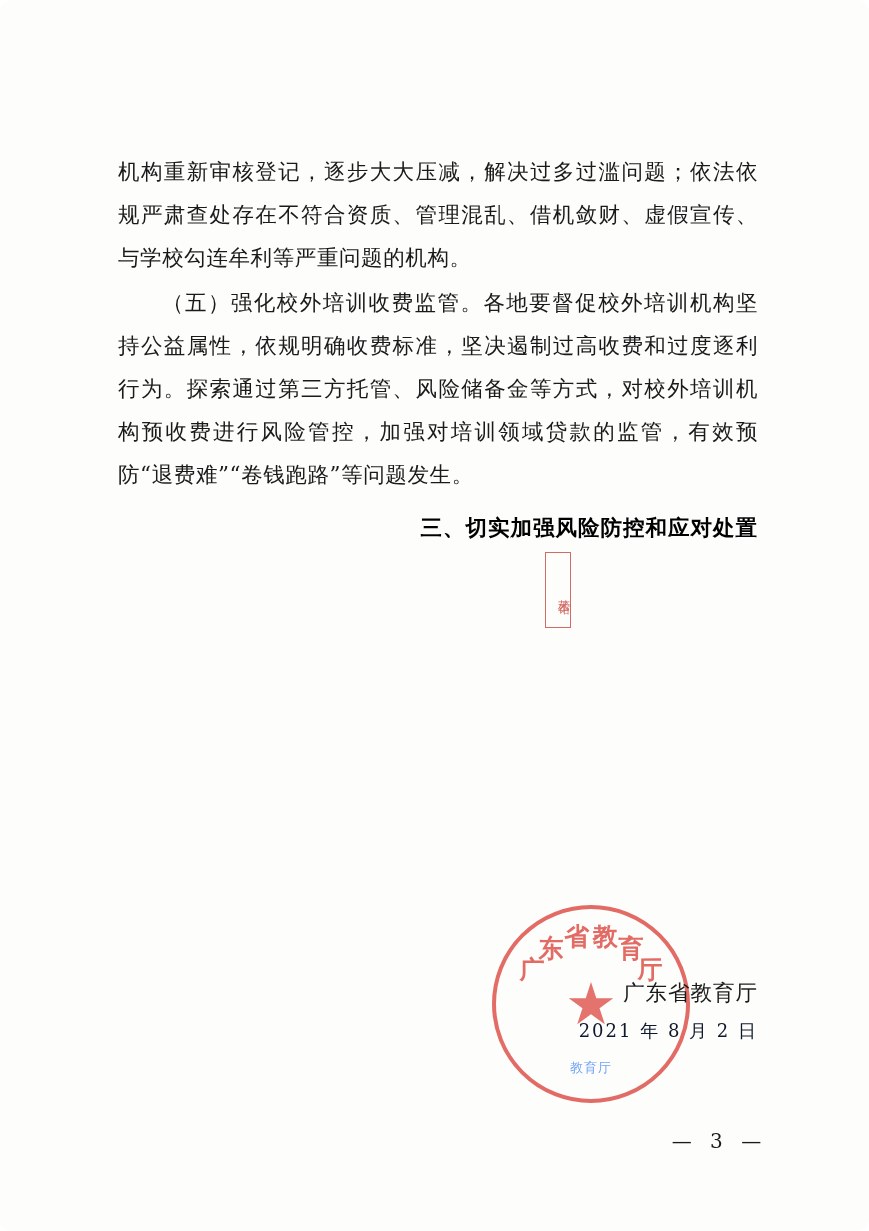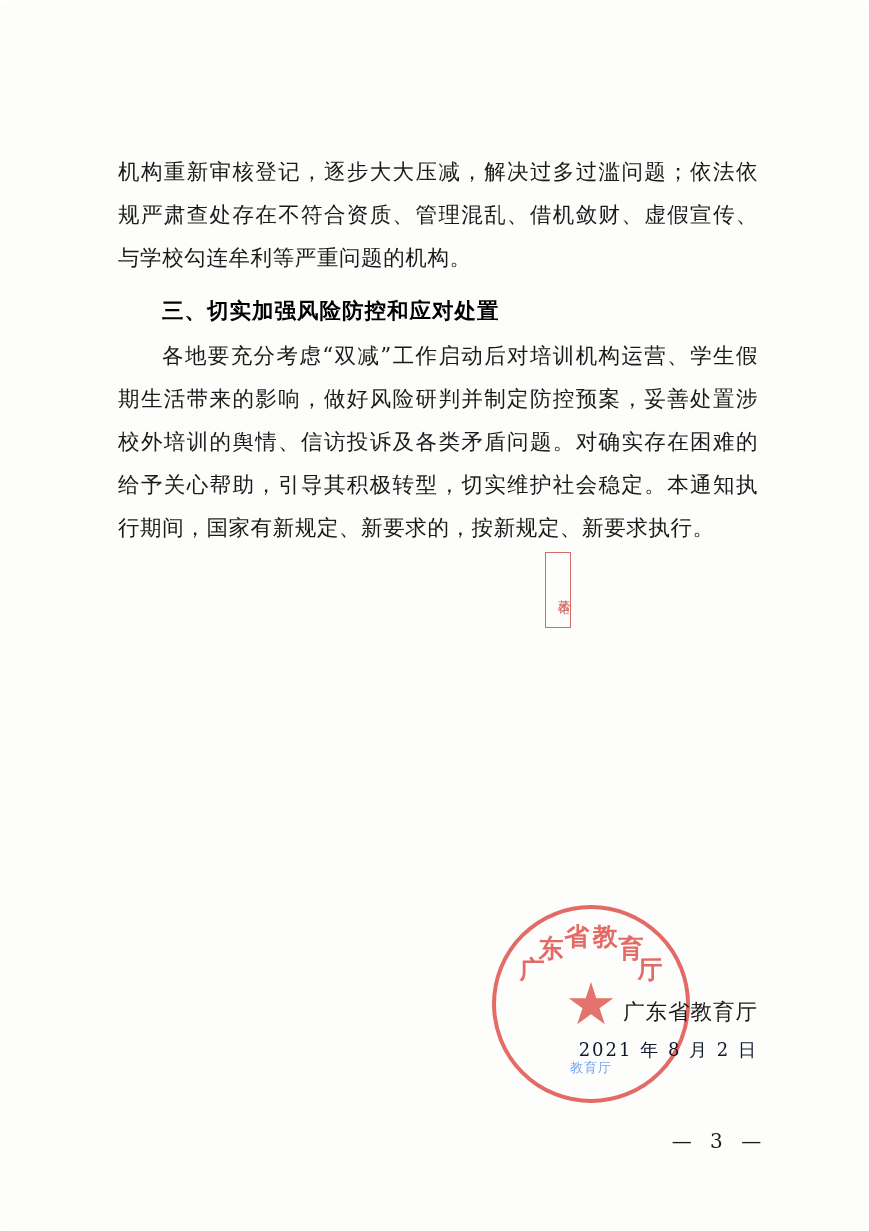--- a/index.html
+++ b/index.html
@@ -40,29 +40,29 @@
     text-indent: 44px;
   }
   h2.section-heading {
     margin: 10px 0 2px 0;
     font-size: 21.5px;
     line-height: 43px;
     font-weight: bold;
     text-indent: 44px;
     letter-spacing: 1px;
     color: #000000;
+    text-align: right;
   }
   .sign-block {
     position: absolute;
     left: 118px;
     top: 975px;
     width: 640px;
     text-align: right;
     padding-right: 58px;
-    margin-top: 19px;
   }
   .sign-org {
     font-size: 21.5px;
     line-height: 36px;
     letter-spacing: 1px;
     color: #1a1a1a;
   }
   .sign-date {
     font-size: 18px;
     line-height: 40px;
@@ -163,22 +163,22 @@
     margin-left: 430px;
   }
 </style>
 </head>
 <body>
 
 <div class="page">
 
   <div class="content">
     <p class="body-text">机构重新审核登记，逐步大大压减，解决过多过滥问题；依法依规严肃查处存在不符合资质、管理混乱、借机敛财、虚假宣传、与学校勾连牟利等严重问题的机构。</p>
+    <p class="body-text indent">（五）强化校外培训收费监管。各地要督促校外培训机构坚持公益属性，依规明确收费标准，坚决遏制过高收费和过度逐利行为。探索通过第三方托管、风险储备金等方式，对校外培训机构预收费进行风险管控，加强对培训领域贷款的监管，有效预防“退费难”“卷钱跑路”等问题发生。</p>
     <h2 class="section-heading">三、切实加强风险防控和应对处置</h2>
-    <p class="body-text indent">各地要充分考虑“双减”工作启动后对培训机构运营、学生假期生活带来的影响，做好风险研判并制定防控预案，妥善处置涉校外培训的舆情、信访投诉及各类矛盾问题。对确实存在困难的给予关心帮助，引导其积极转型，切实维护社会稳定。本通知执行期间，国家有新规定、新要求的，按新规定、新要求执行。</p>
   </div>
 
   <div class="side-stamp">艺术馆</div>
 
   <div class="seal">
     <div class="seal-inner">
       <div class="seal-star">★</div>
       <div class="seal-text">
         <div class="seal-char" style="transform: rotate(-60deg) translateY(-68px) rotate(60deg);">广</div>
         <div class="seal-char" style="transform: rotate(-36deg) translateY(-68px) rotate(36deg);">东</div>

